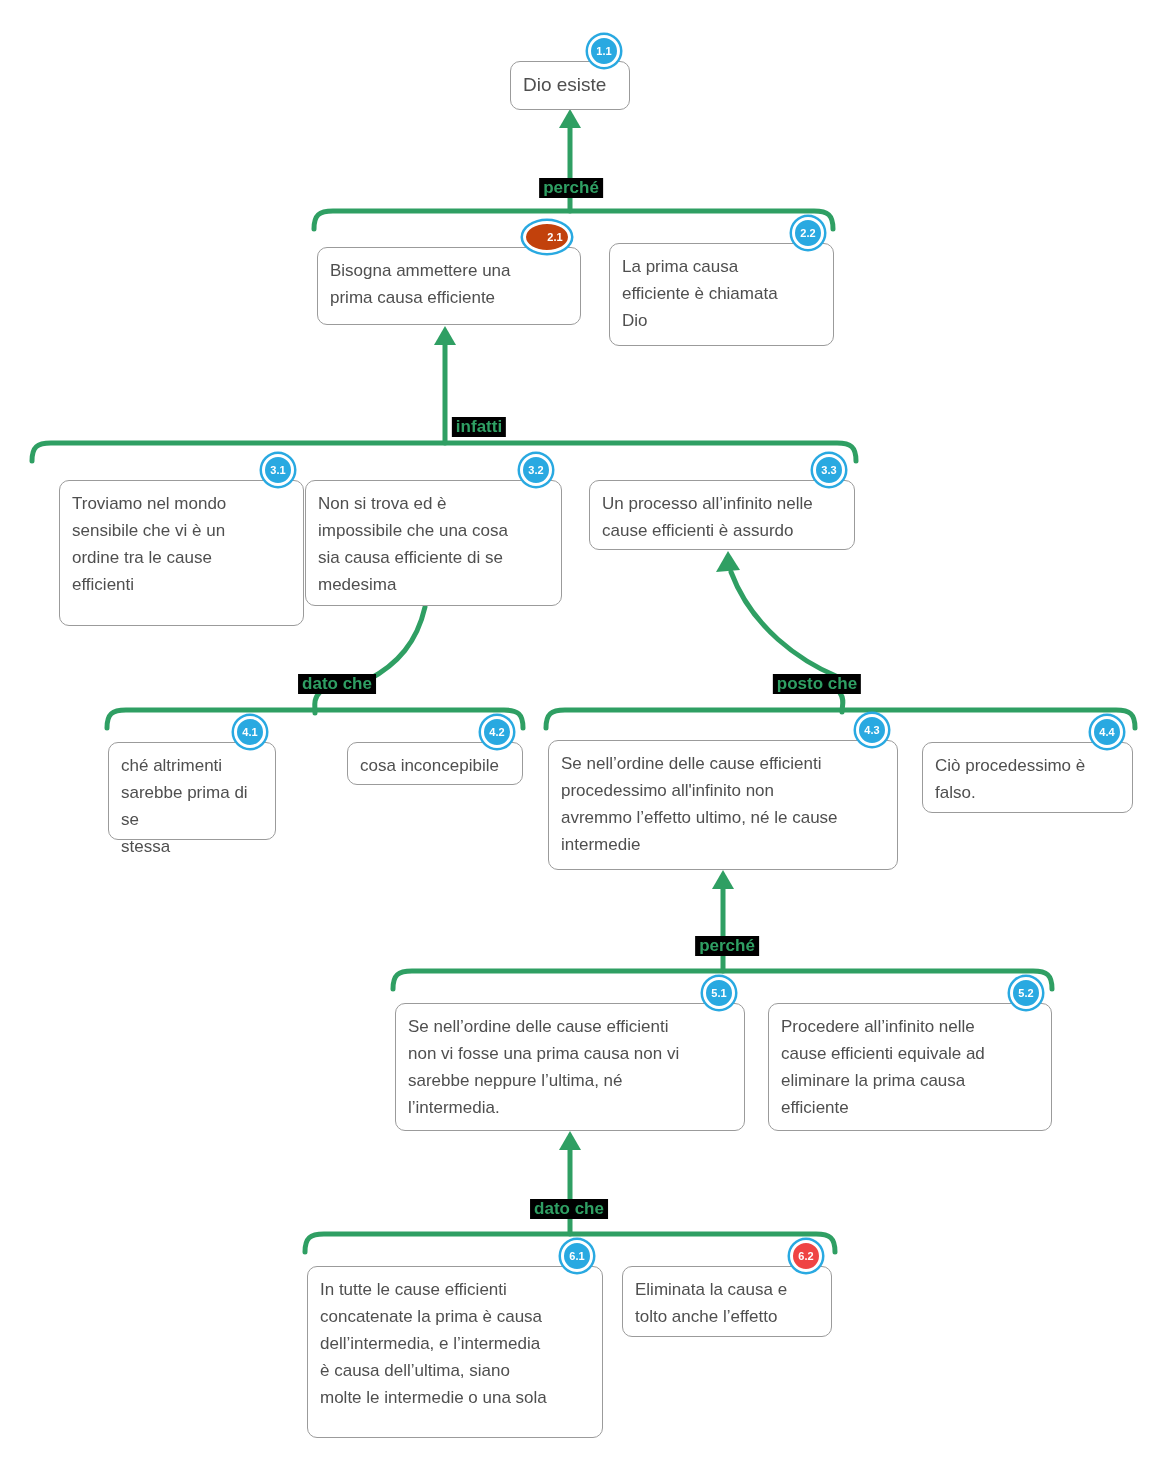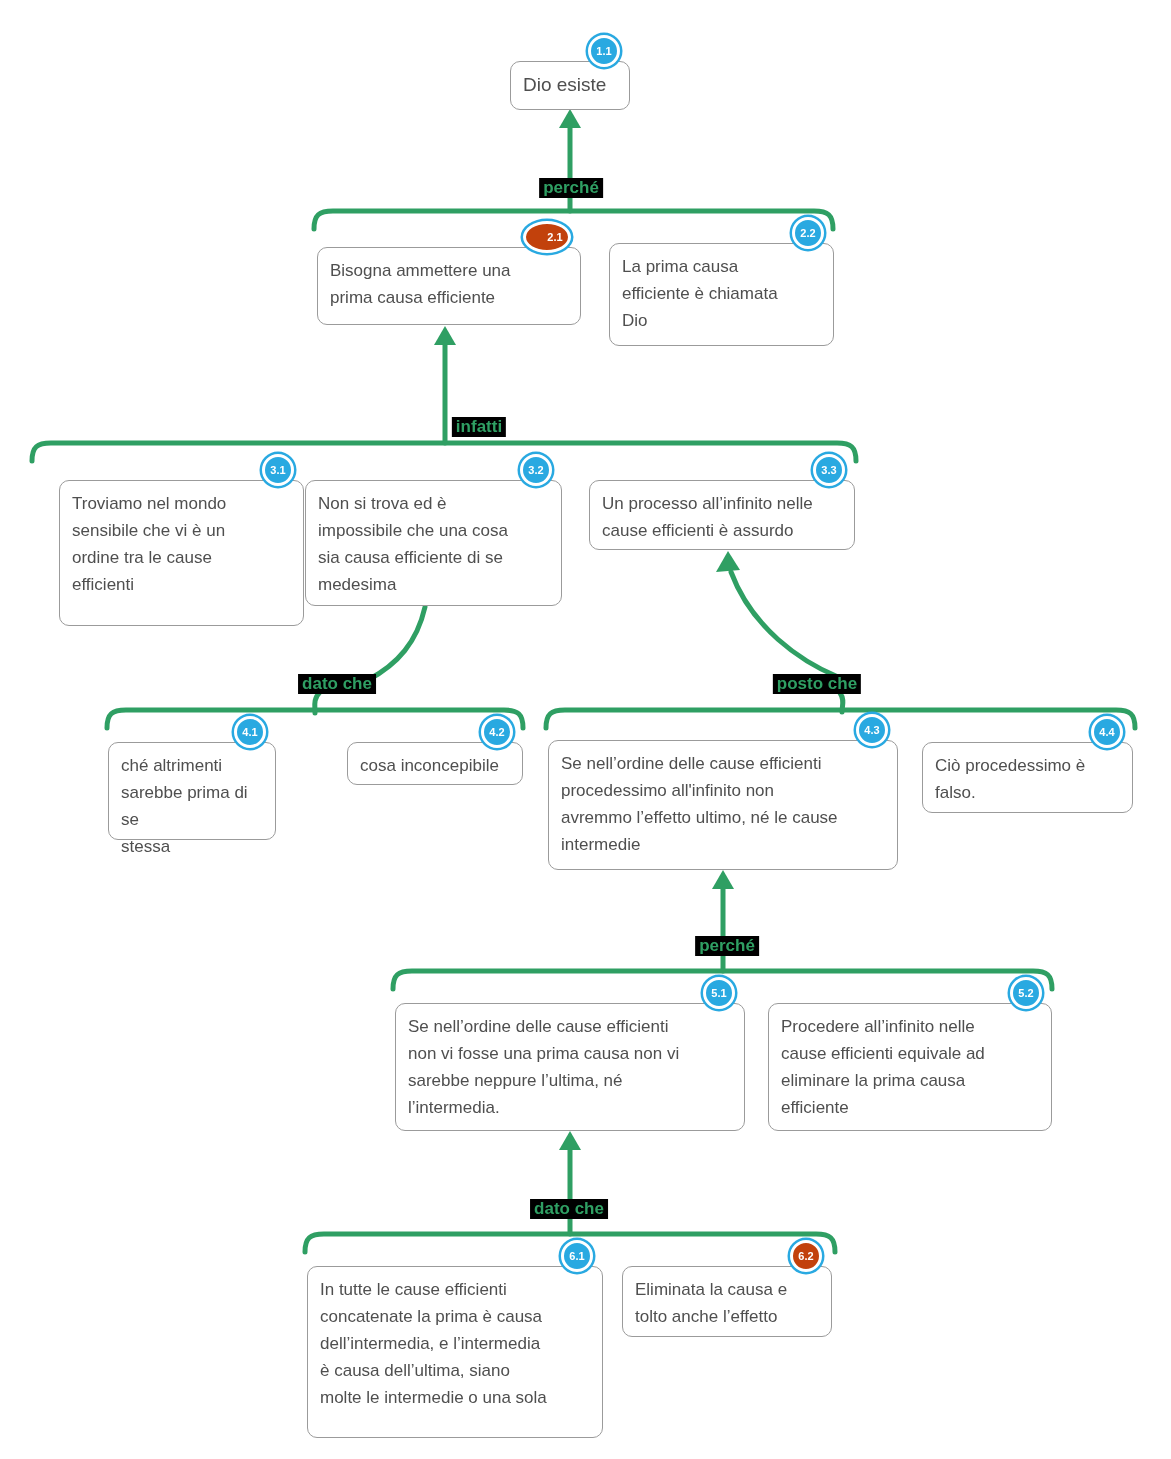--- a/index.html
+++ b/index.html
@@ -157,18 +157,18 @@
   <div class="node" style="left: 307px; top: 1266px; width: 296px; height: 172px; border-color: rgb(155, 155, 155); color: rgb(79, 79, 79);">
     <span class="badge" style="background: rgb(41, 169, 225); box-shadow: rgb(41, 169, 225) 0px 0px 0px 2.5px;">6.1</span>
     <div class="ntext">In tutte le cause efficienti
 concatenate la prima è causa
 dell’intermedia, e l’intermedia
 è causa dell’ultima, siano
 molte le intermedie o una sola</div>
   </div>
 
   <div class="node" style="left: 622px; top: 1266px; width: 210px; height: 71px; border-color: rgb(155, 155, 155); color: rgb(79, 79, 79);">
-    <span class="badge" style="background: #c2410c; box-shadow: rgb(41, 169, 225) 0px 0px 0px 2.5px;">6.2</span>
+    <span class="badge" style="background: #ef4444; box-shadow: rgb(41, 169, 225) 0px 0px 0px 2.5px;">6.2</span>
     <div class="ntext">Eliminata la causa e
 tolto anche l’effetto</div>
   </div>
 
 </div>
 
 </body></html>

